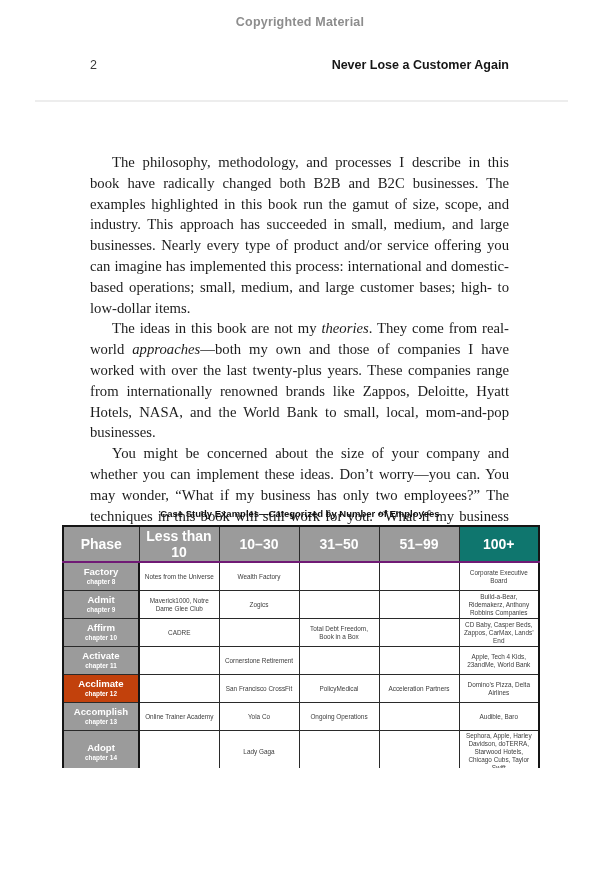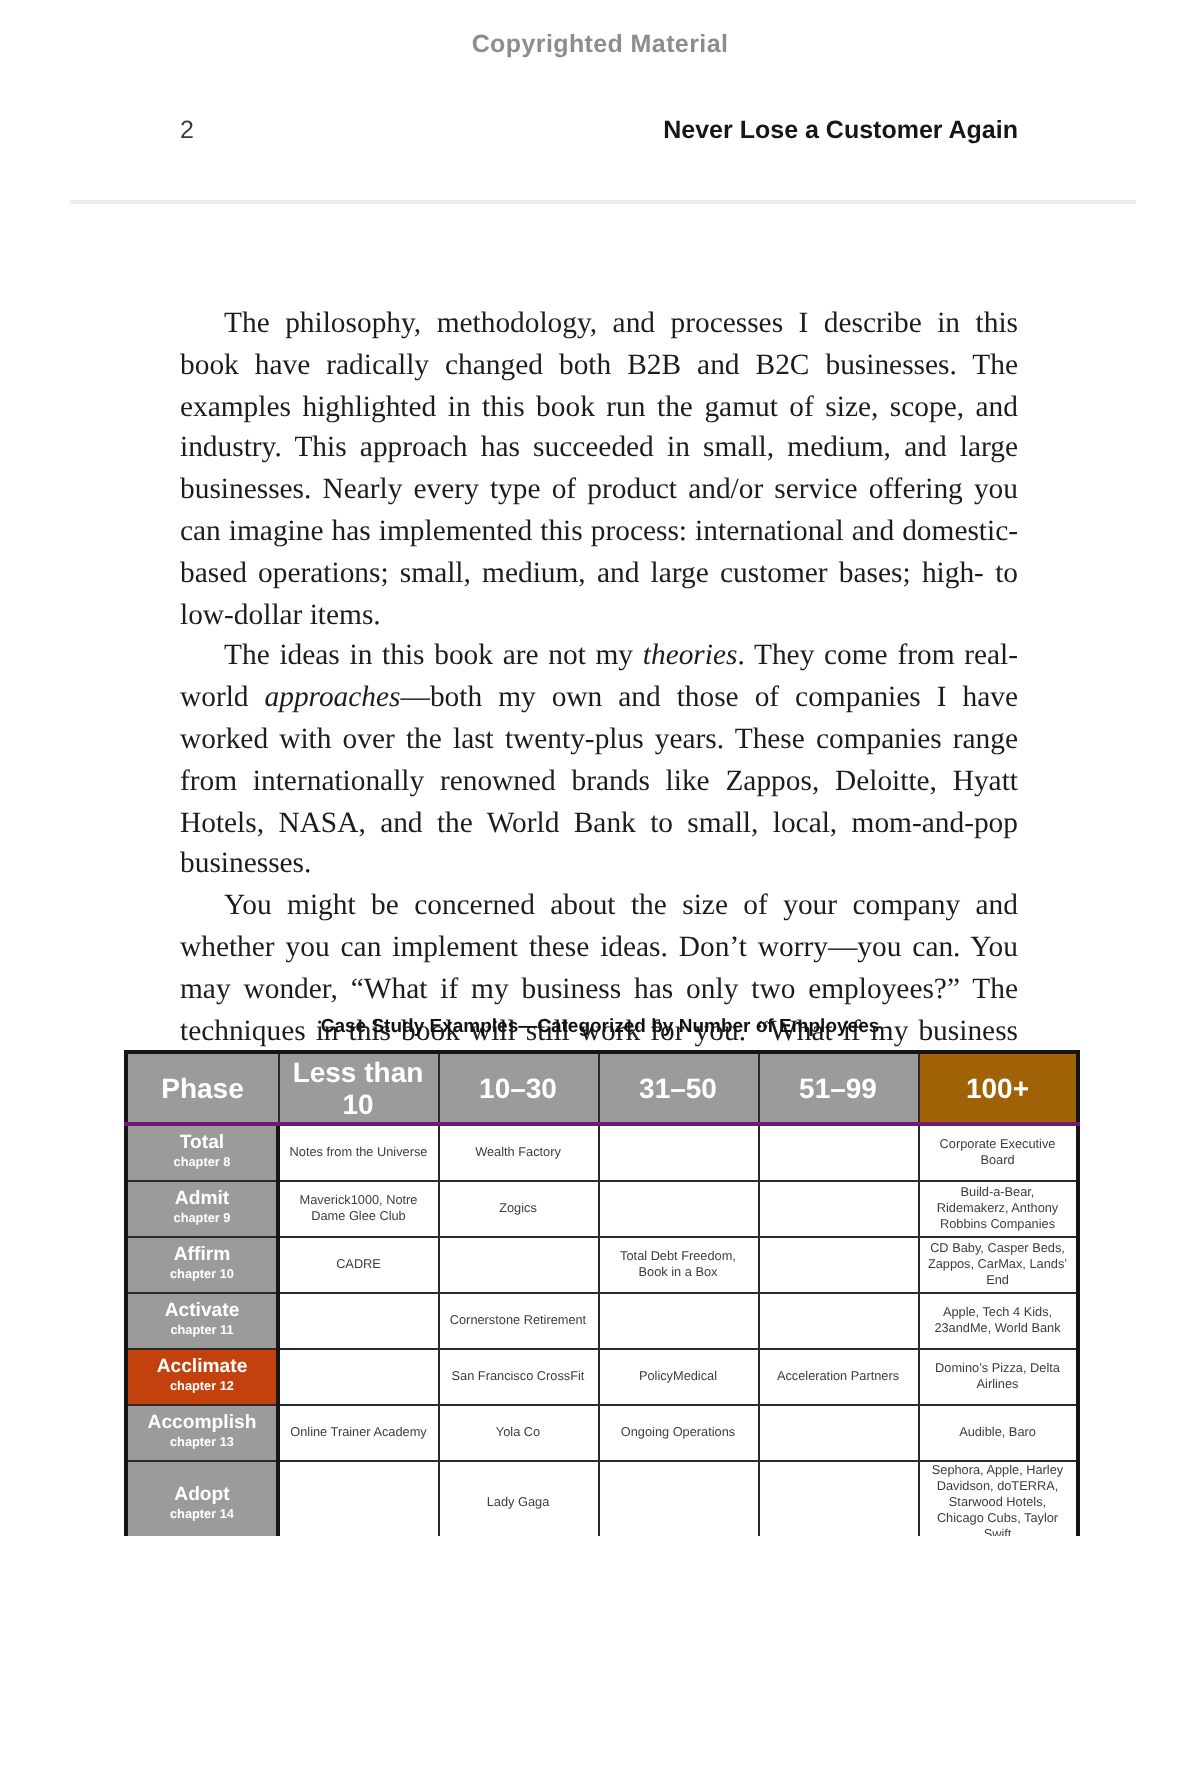--- a/index.html
+++ b/index.html
@@ -136,27 +136,27 @@
         <col style="width:80px">
         <col style="width:80px">
       </colgroup>
       <thead>
         <tr>
           <th style="background: rgb(155, 155, 155);">Phase</th>
           <th style="background: rgb(155, 155, 155);">Less than 10</th>
           <th style="background: rgb(155, 155, 155);">10–30</th>
           <th style="background: rgb(155, 155, 155);">31–50</th>
           <th style="background: rgb(155, 155, 155);">51–99</th>
-          <th style="background: #a16207;">100+</th>
+          <th style="background: #0f766e;">100+</th>
         </tr>
       </thead>
       <tbody>
           <tr>
     <td class="phase-cell" style="background: rgb(155, 155, 155);">
-      <span class="phase-name">Total</span>
+      <span class="phase-name">Factory</span>
       <span class="chapter-label">chapter 8</span>
     </td>
     <td class="data-cell">Notes from the Universe</td>
     <td class="data-cell">Wealth Factory</td>
     <td class="data-cell"></td>
     <td class="data-cell"></td>
     <td class="data-cell">Corporate Executive Board</td>
   </tr>
           <tr>
     <td class="phase-cell" style="background: rgb(155, 155, 155);">

